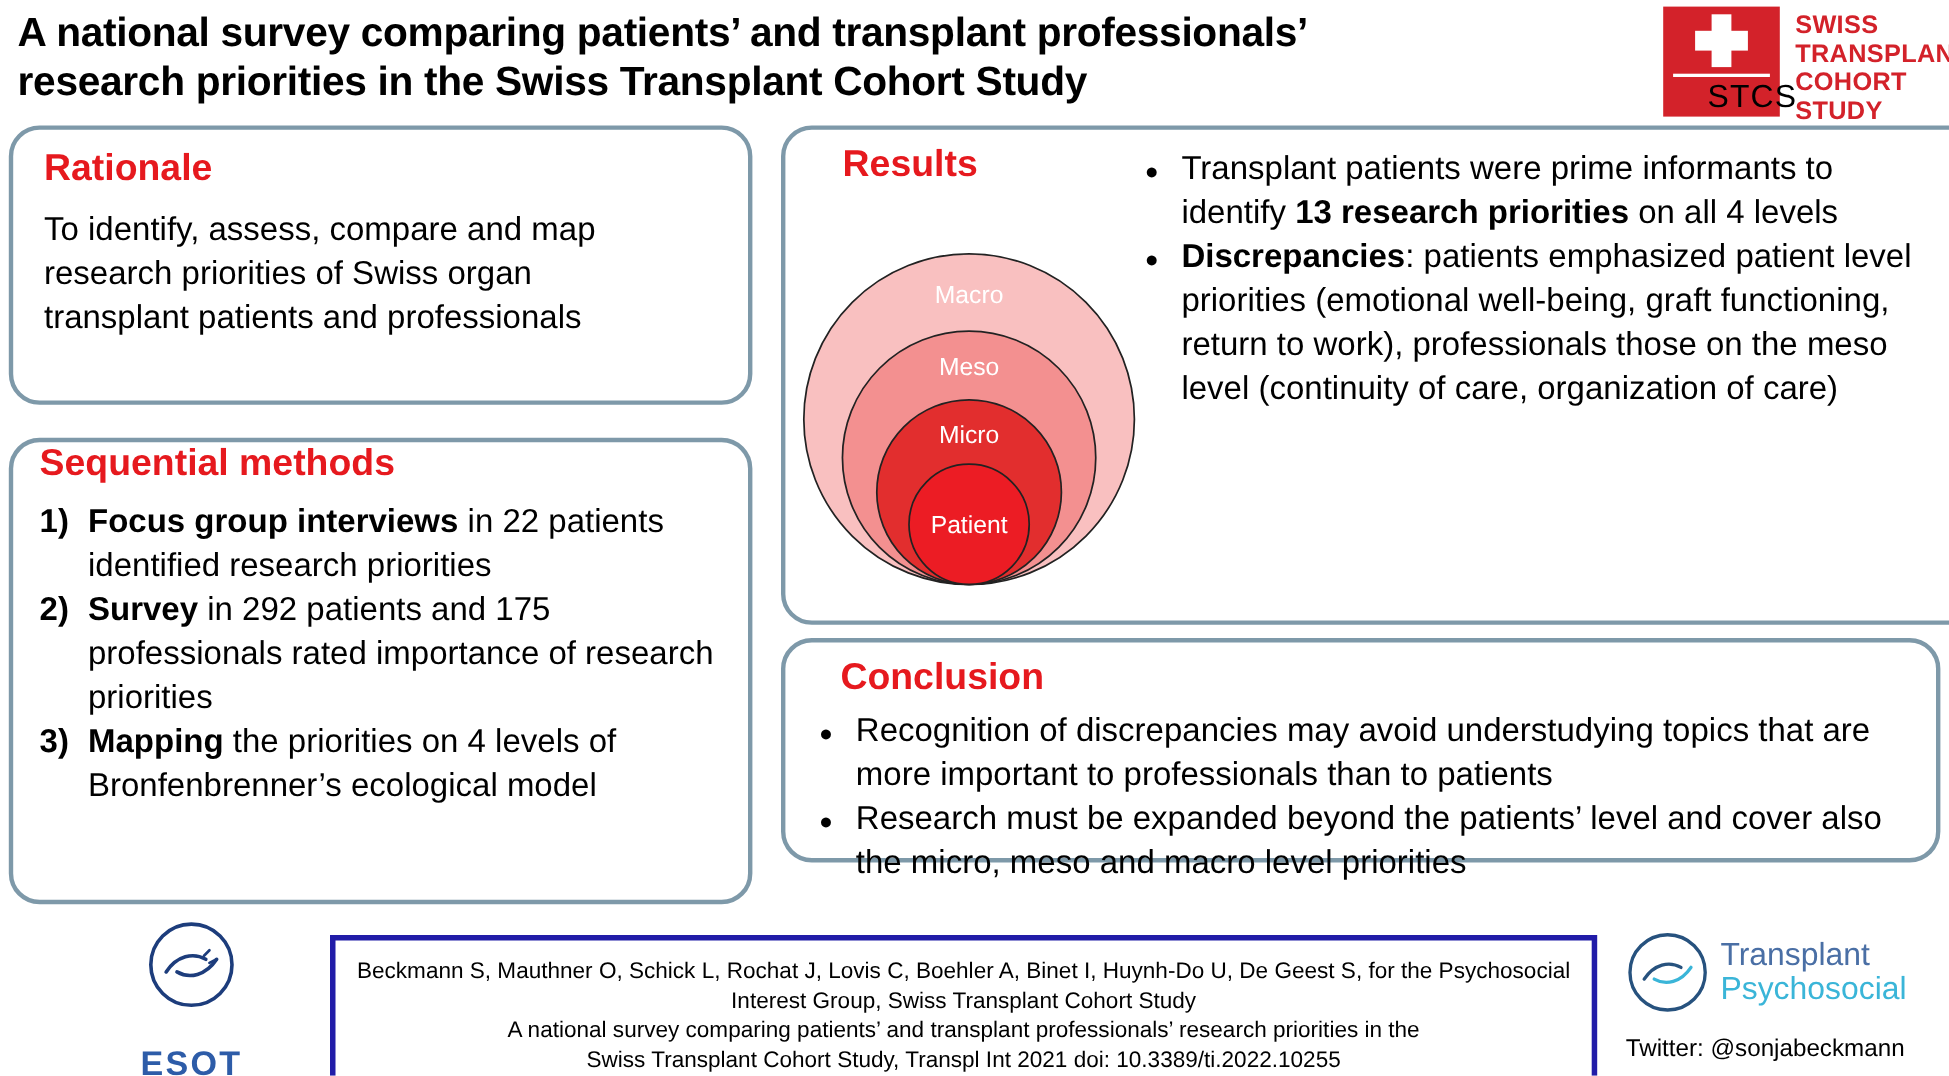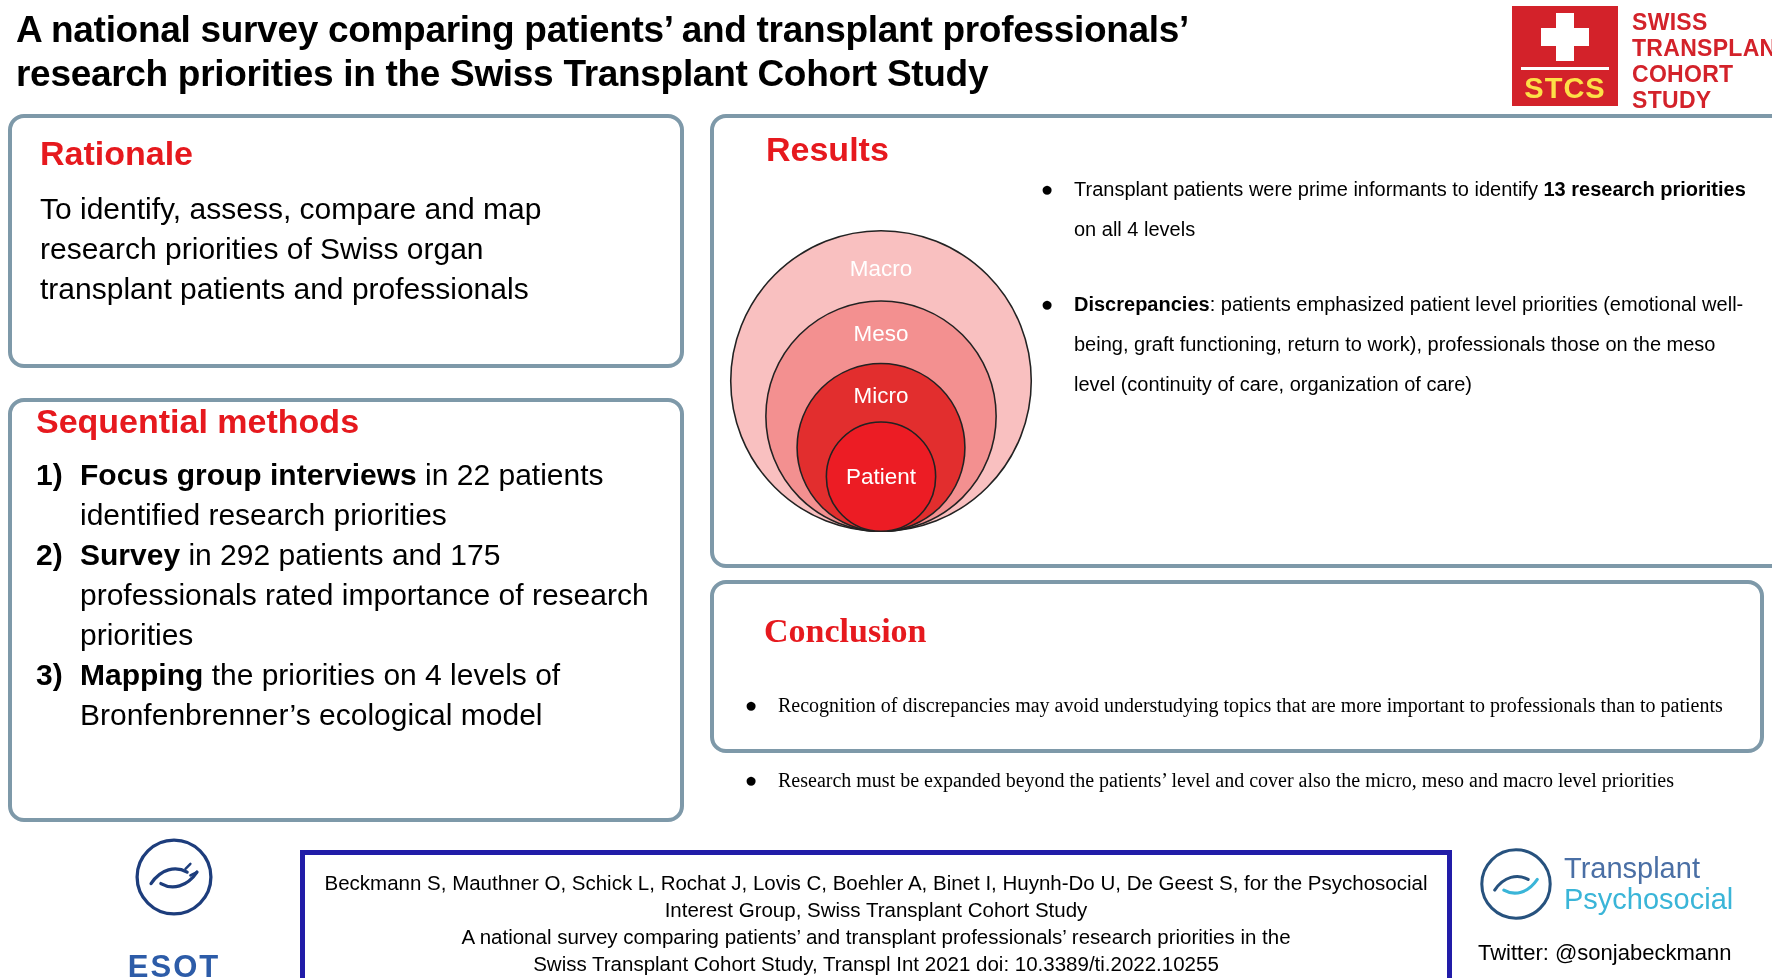--- a/index.html
+++ b/index.html
@@ -9,45 +9,45 @@
   }
 
   
   .title { position:absolute; left:16px; top:8px; font-size:37px; font-weight:bold; line-height:44px; letter-spacing:-0.3px; }
   .stcs { position:absolute; left:1512px; top:6px; display:flex; gap:14px; align-items:flex-start; }
   .stcs-box { position:relative; width:106px; height:100px; background:#d3222a; flex:none; }
   .stcs-cross { position:absolute; top:5px; left:0; width:100%; height:54px; }
   .stcs-cross .bar-v { position:absolute; left:50%; top:2px; width:18px; height:48px; margin-left:-9px; background:#fff; }
   .stcs-cross .bar-h { position:absolute; top:17px; left:50%; width:48px; height:18px; margin-left:-24px; background:#fff; }
   .stcs-line { position:absolute; left:9px; right:9px; top:61px; height:3px; background:#fff; }
-  .stcs-abbr { position:absolute; bottom:1px; left:0; width:100%; text-align:center; color:#fde047; font-weight:bold; font-size:29px; letter-spacing:1px; }
+  .stcs-abbr { position:absolute; bottom:1px; left:0; width:100%; text-align:center; color:#000000; font-weight:normal; font-size:29px; letter-spacing:1px;padding-left:28px; }
   .stcs-title { color:#d3222a; font-weight:bold; font-size:23px; line-height:26px; padding-top:3px; letter-spacing:0.3px; }
 
   
-  .box { position:absolute; border:4px solid #7e99a9; border-radius:16px; background:#fff; box-sizing:border-box; }
+  .box { position:absolute; border:4px solid #7e99a9; border-radius:28px; background:#fff; box-sizing:border-box; }
   .box-heading { color:#e6191e; font-size:34px; font-weight:bold; }
 
   #rationale-box { left:8px; top:114px; width:676px; height:254px; padding:16px 28px; }
   #rationale-box .body { margin-top:16px; font-size:30px; line-height:40px; max-width:530px; }
 
   #methods-box { left:8px; top:398px; width:676px; height:424px; padding:0 24px; }
   #methods-box .m-list { margin-top:14px; }
   .m-item { display:flex; font-size:30px; line-height:40px; }
   .m-num { font-weight:bold; width:44px; flex:none; }
 
   #results-box { left:710px; top:114px; width:1134px; height:454px; }
   #results-box .box-heading { position:absolute; left:52px; top:12px; }
   #levels-diagram { position:absolute; left:6px; top:98px; width:322px; height:334px; }
   #results-bullets { position:absolute; left:322px; top:16px; width:712px; }
 
-  #conclusion-box { left:710px; top:580px; width:1054px; height:173px; padding:28px 26px;font-family:Liberation Serif, serif; }
+  #conclusion-box { left:710px; top:580px; width:1054px; height:204px; padding:12px 26px; }
   #conclusion-box .box-heading { margin-left:24px; }
   #conclusion-box .bullets { margin-top:10px; }
 
-  .bullet { display:flex; gap:16px; font-size:20px; line-height:40px;margin-top:35px; }
+  .bullet { display:flex; gap:16px; font-size:30px; line-height:40px; }
   .dot { flex:none; width:22px; text-align:center; }
   .dot::before { content:"●"; font-size:21px; }
 
   
   .esot { position:absolute; left:94px; top:836px; width:160px; display:flex; flex-direction:column; align-items:center;gap:35px; }
   .esot .mark { width:82px; height:82px; }
   .esot .name { font-size:31px; font-weight:bold; color:#2d5ca8; letter-spacing:2px; margin-top:-4px; }
   .esot .tag { font-size:11.5px; color:#9a9a9a; line-height:14px; text-align:center; }
 
   .citation { position:absolute; left:300px; top:850px; width:1152px; height:145px; border:5px solid #211ca8; box-sizing:border-box;

